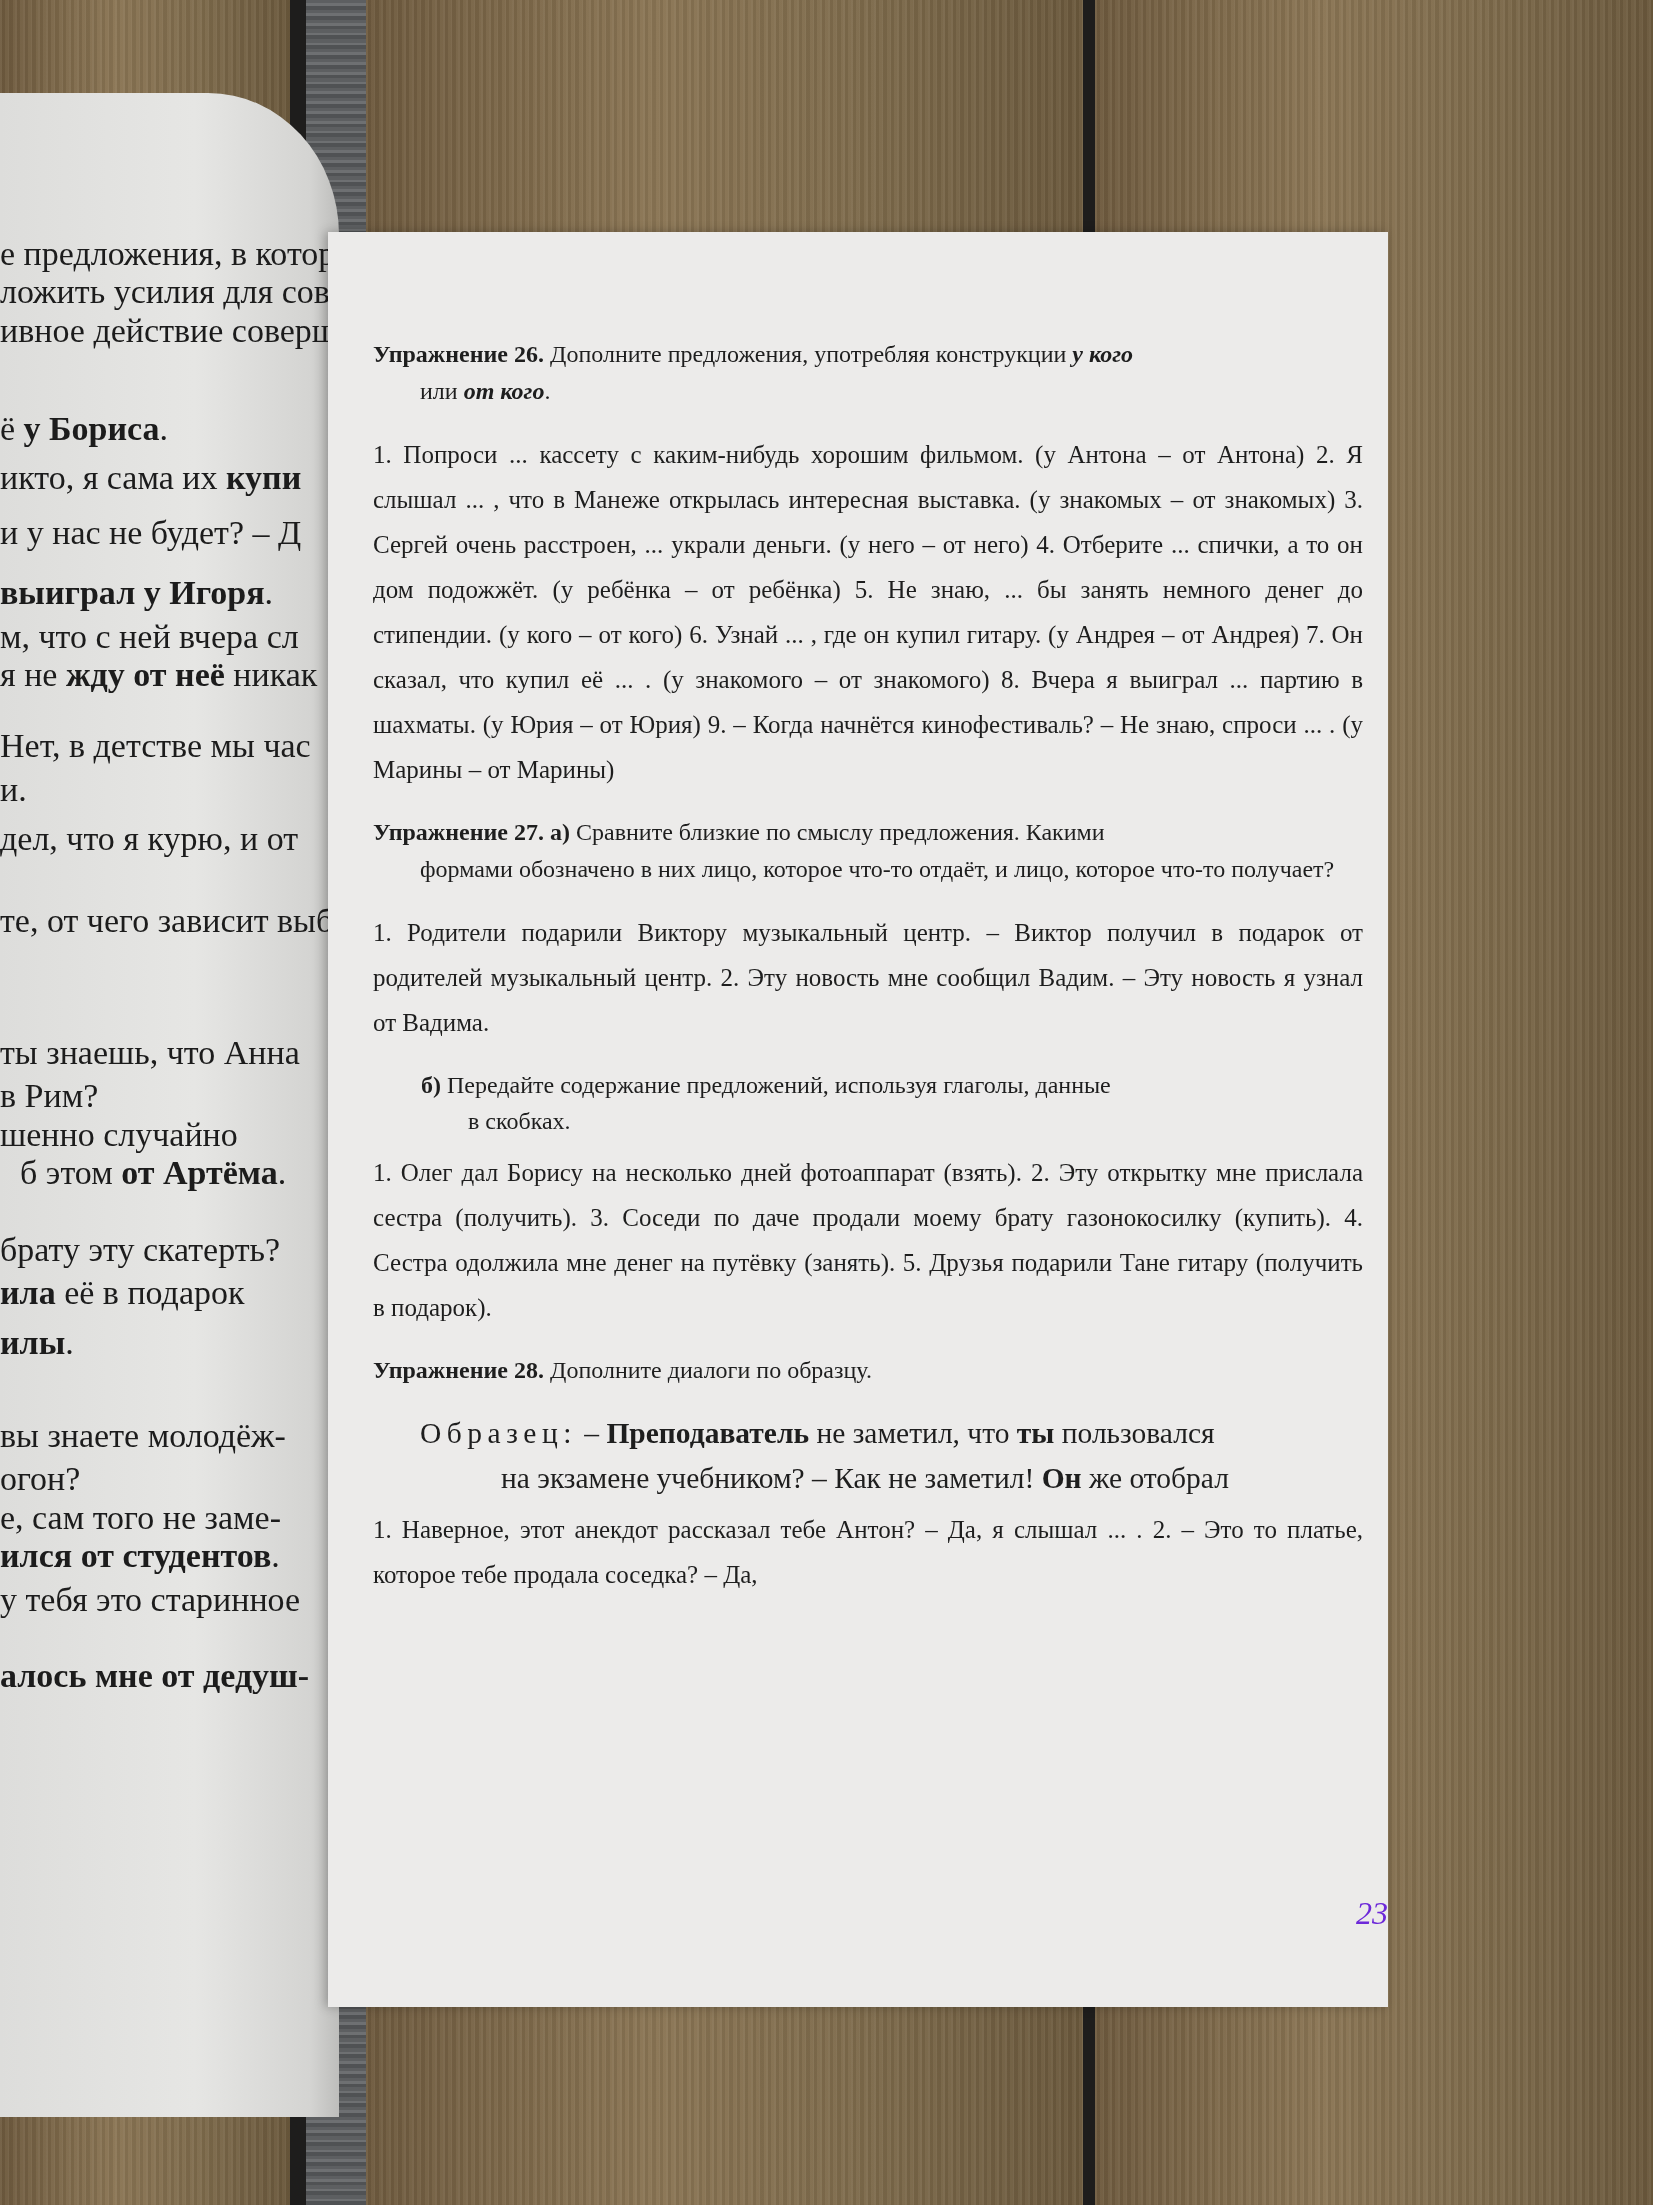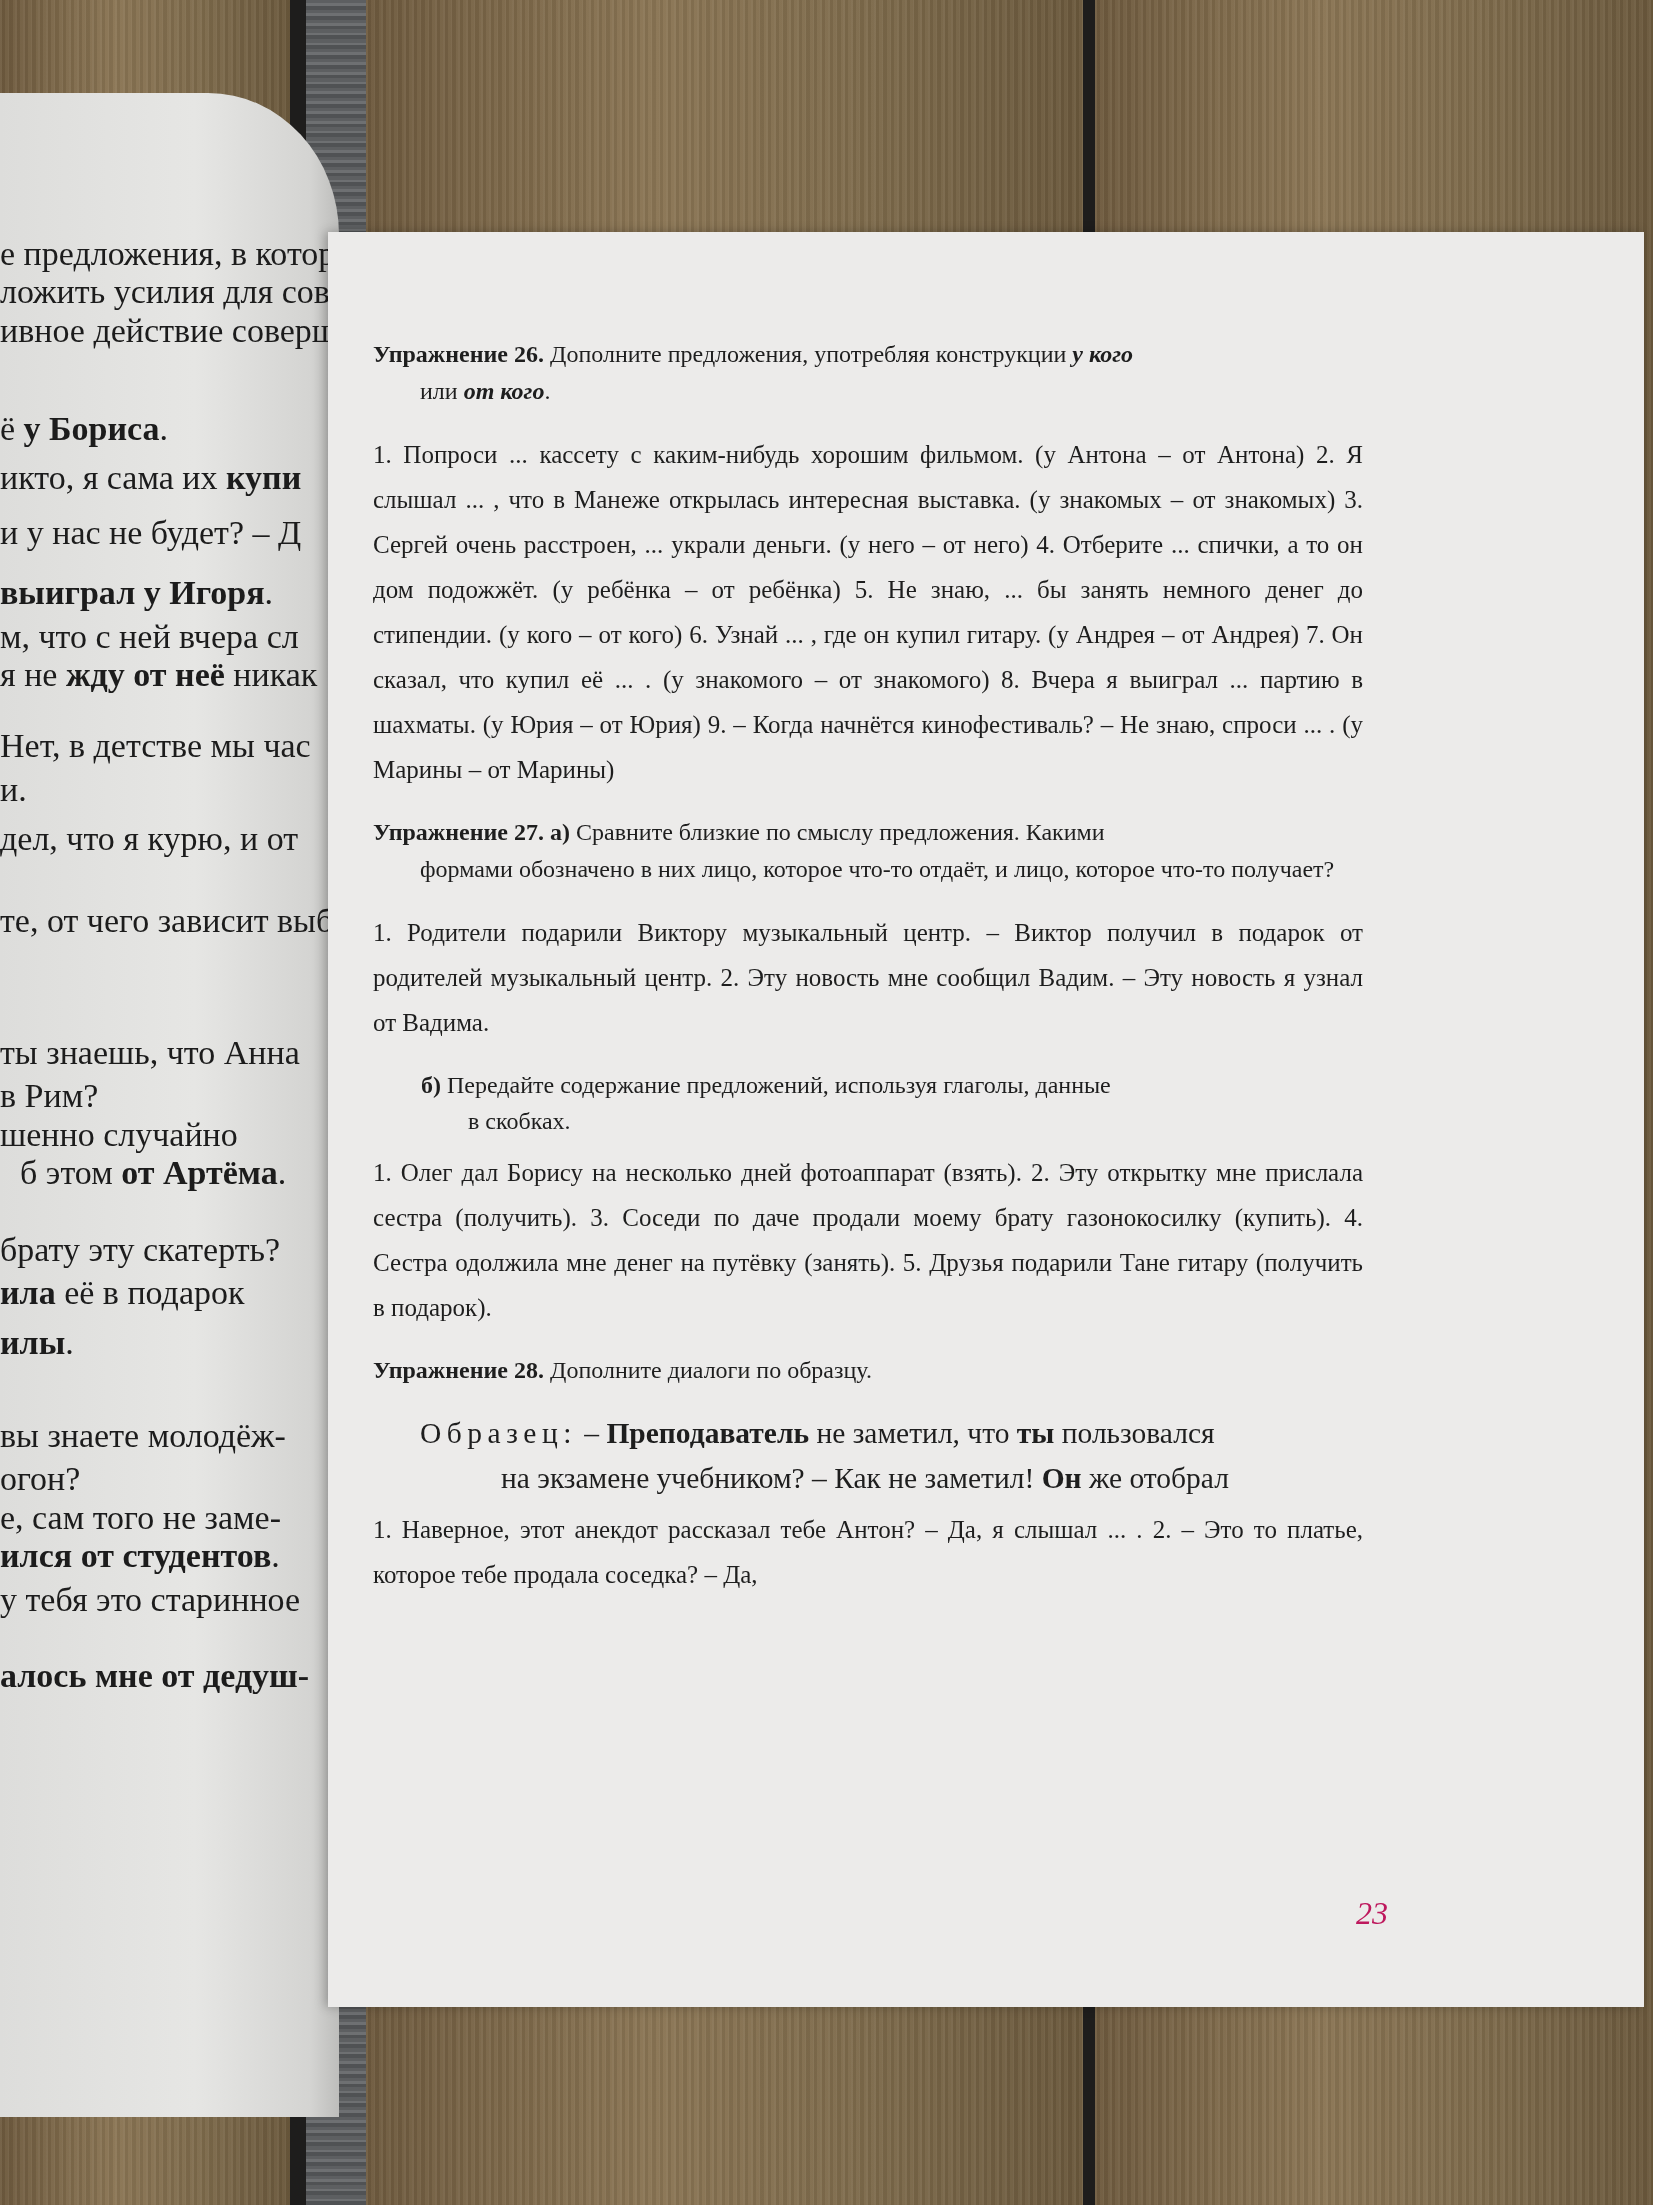--- a/index.html
+++ b/index.html
@@ -23,36 +23,36 @@
     position:absolute; left:-22px; top:93px; width:361px; height:2024px;
     background:linear-gradient(90deg,#dcdcda 0%, #e6e6e4 60%, #d4d4d2 92%, #bdbdbb 100%);
     border-top-right-radius:131px 142px;
     overflow:hidden;
   }
   .left-line { position:absolute; left:22px; white-space:nowrap; font-size:34px; color:#1c1c1c; }
   .left-line b { font-weight:bold; }
 
   
   .right-page {
-    position:absolute; left:328px; top:232px; width:1316px; height:1775px;
+    position:absolute; left:328px; top:232px; width:1060px; height:1775px;
     background:#ecebea;
     box-shadow: -3.3px 0 9.8px rgba(0,0,0,0.25);
   }
   .content { position:absolute; left:45px; top:104px; width:990px; color:#1e1e1e; }
   .ex-title { font-size:24px; line-height:37px; margin:0; }
   .ex-title .label { font-weight:bold; }
   .ex-title .cont { display:block; padding-left:47px; }
   .para { font-size:25px; line-height:45px; text-align:justify; margin:0; }
   .gap-s { height:22px; }
   .sub { font-size:24px; line-height:36px; padding-left:48px; margin:0; }
   .sub .cont { display:block; padding-left:47px; }
   .model { font-size:29.5px; line-height:45px; padding-left:47px; margin:0; }
   .model .spaced { letter-spacing:5.5px; }
   .model .cont { display:block; padding-left:81px; }
-  .page-num { position:absolute; left:1028px; top:1663px; font-size:32px; font-style:italic; color:#be185d; }
+  .page-num { position:absolute; left:1028px; top:1663px; font-size:32px; font-style:italic; color:#6d28d9; }
   i { font-style:italic; }
   b { font-weight:bold; }
 </style>
 </head>
 <body>
 
 <div class="plank" style="left:0;width:290px;"></div>
 <div class="gap" style="left:290px;width:16.4px;"></div>
 <div class="metal" style="left:306px;width:60px;"></div>
 <div class="plank" style="left:366px;width:716px;"></div>

